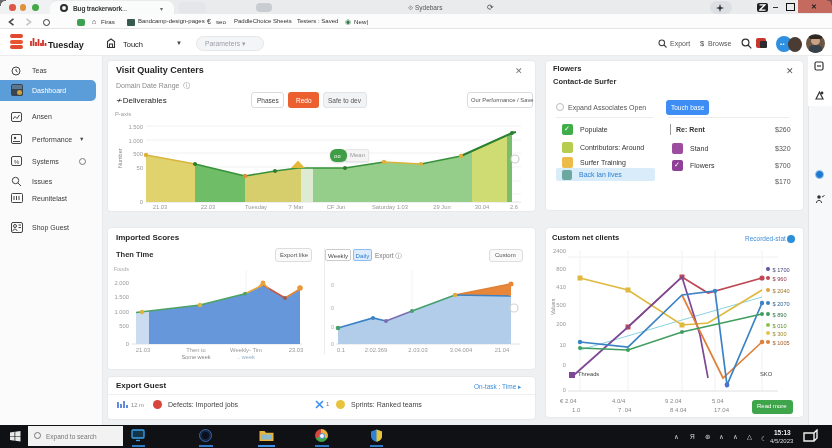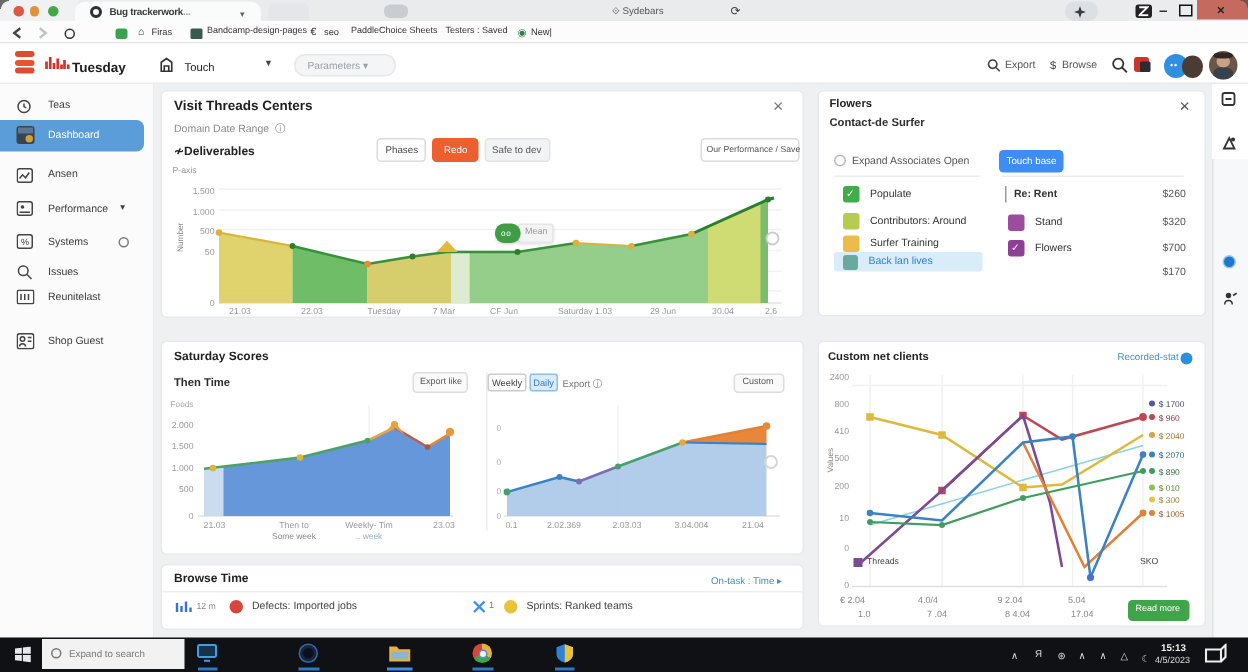--- a/index.html
+++ b/index.html
@@ -165,24 +165,24 @@
     <path d="M2 9 L5.5 2 L9 9 Z" stroke="#333" stroke-width="1.2" fill="none"></path>
     <circle cx="8" cy="3" r="1.4" fill="#333"></circle>
   </svg>
 <div class="abs" style="left:815px;top:170px;width:9px;height:9px;border-radius:50%;background:#1d78d2;border:1.5px solid #9cc6ef;"></div>
 <svg class="abs" style="left:815px;top:194px;" width="10" height="10" viewBox="0 0 10 10">
     <circle cx="4" cy="3" r="1.8" fill="#333"></circle>
     <path d="M1.5 9 C1.5 5.5 6.5 5.5 6.5 9 M7 3 L9.5 1.5" stroke="#333" stroke-width="1" fill="none"></path>
   </svg>
 
 <div class="abs" style="left:107px;top:60px;width:429px;height:152px;background:#fff;border:1px solid #e7e9ea;border-radius:4px;"></div>
-<div class="abs" style="left:116px;top:65px;font-size:9px;font-weight:bold;color:#1f1f1f;">Visit Threads Centers</div>
+<div class="abs" style="left:116px;top:65px;font-size:9px;font-weight:bold;color:#1f1f1f;">Visit Quality Centers</div>
 <div class="abs" style="left:515px;top:66px;font-size:9px;color:#777;">✕</div>
 <div class="abs" style="left:116px;top:80.5px;font-size:7px;color:#8b8b8b;">Domain Date Range &nbsp;ⓘ</div>
-<div class="abs" style="left:116px;top:96px;font-size:8px;font-weight:bold;color:#222;">≁Deliverables</div>
+<div class="abs" style="left:116px;top:96px;font-size:8px;font-weight:normal;color:#222;">≁Deliverables</div>
 <div class="abs" style="left:251px;top:92px;width:33px;height:16px;background:#fff;border:1px solid #d9dbdd;border-radius:3px;"></div>
 <div class="abs" style="left:257px;top:96.5px;font-size:6.5px;color:#444;">Phases</div>
 <div class="abs" style="left:288px;top:92px;width:31px;height:16px;background:#ec5f2e;border-radius:3px;"></div>
 <div class="abs" style="left:296px;top:96.5px;font-size:6.5px;color:#fff;">Redo</div>
 <div class="abs" style="left:323px;top:92px;width:44px;height:16px;background:#f2f3f4;border:1px solid #e2e3e5;border-radius:3px;"></div>
 <div class="abs" style="left:328px;top:96.5px;font-size:6.5px;color:#555;">Safe to dev</div>
 <div class="abs" style="left:467px;top:92px;width:66px;height:16px;background:#fff;border:1px solid #d9dbdd;border-radius:3px;"></div>
 <div class="abs" style="left:471px;top:97px;font-size:5.8px;color:#555;">Our Performance / Save</div>
 <div class="abs" style="left:115px;top:111px;font-size:5.8px;color:#9a9a9a;">P-axis</div>
 
@@ -270,21 +270,21 @@
 <div class="abs" style="left:672px;top:143px;width:11px;height:11px;background:#9c4d9e;border-radius:2px;"></div>
 <div class="abs" style="left:690px;top:145px;font-size:7px;color:#333;">Stand</div>
 <div class="abs" style="left:775px;top:145px;font-size:7px;color:#555;">$320</div>
 <div class="abs" style="left:672px;top:160px;width:11px;height:11px;background:#8e3f96;border-radius:2px;"></div>
 <div class="abs" style="left:674px;top:160.5px;font-size:7px;color:#fff;">✓</div>
 <div class="abs" style="left:690px;top:162px;font-size:7px;color:#333;">Flowers</div>
 <div class="abs" style="left:775px;top:162px;font-size:7px;color:#555;">$700</div>
 <div class="abs" style="left:775px;top:178px;font-size:7px;color:#555;">$170</div>
 
 <div class="abs" style="left:107px;top:227px;width:429px;height:143px;background:#fff;border:1px solid #e7e9ea;border-radius:4px;"></div>
-<div class="abs" style="left:116px;top:233px;font-size:8px;font-weight:bold;color:#1f1f1f;">Saturday Scores</div>
+<div class="abs" style="left:116px;top:233px;font-size:8px;font-weight:bold;color:#1f1f1f;">Imported Scores</div>
 <div class="abs" style="left:116px;top:250px;font-size:7.5px;font-weight:bold;color:#2a2a2a;">Then Time</div>
 <div class="abs" style="left:275px;top:248px;width:37px;height:14px;background:#fafafa;border:1px solid #ddd;border-radius:3px;"></div>
 <div class="abs" style="left:280px;top:251.5px;font-size:6px;color:#555;">Export like</div>
 <div class="abs" style="left:324px;top:248px;width:1px;height:106px;background:#ececec;"></div>
 
 <div class="abs" style="left:325px;top:249px;width:26px;height:12px;border:1px solid #ccc;border-radius:2px;"></div>
 <div class="abs" style="left:328px;top:251.5px;font-size:6.2px;color:#444;">Weekly</div>
 <div class="abs" style="left:353px;top:249px;width:19px;height:12px;background:#dcecfc;border:1px solid #8cbcf0;border-radius:2px;"></div>
 <div class="abs" style="left:355.5px;top:251.5px;font-size:6.2px;color:#2d7dd2;">Daily</div>
 <div class="abs" style="left:375px;top:251.5px;font-size:6.4px;color:#777;">Export ⓘ</div>
@@ -343,21 +343,21 @@
     <circle cx="181" cy="22" r="2.5" fill="#e8873a"></circle>
   <circle cx="184" cy="46" r="4" stroke="#d5d5d5" fill="none" stroke-width="1.2"></circle>
   <text x="11" y="90" font-size="5.8" fill="#999" text-anchor="middle">0.1</text>
   <text x="46" y="90" font-size="5.8" fill="#999" text-anchor="middle">2.02.369</text>
   <text x="88" y="90" font-size="5.8" fill="#999" text-anchor="middle">2.03.03</text>
   <text x="131" y="90" font-size="5.8" fill="#999" text-anchor="middle">3.04.004</text>
   <text x="172" y="90" font-size="5.8" fill="#999" text-anchor="middle">21.04</text>
 </svg>
 
 <div class="abs" style="left:107px;top:376px;width:429px;height:44px;background:#fff;border:1px solid #e7e9ea;border-radius:4px;"></div>
-<div class="abs" style="left:116px;top:381px;font-size:8px;font-weight:bold;color:#1f1f1f;">Browse Time</div>
+<div class="abs" style="left:116px;top:381px;font-size:8px;font-weight:bold;color:#1f1f1f;">Export Guest</div>
 <div class="abs" style="left:474px;top:382.5px;font-size:6.5px;color:#3f8fd9;">On-task : Time ▸</div>
 <div class="abs" style="left:108px;top:394px;width:427px;height:1px;background:#efefef;"></div>
 <svg class="abs" style="left:116px;top:400px;" width="12" height="10" viewBox="0 0 12 10">
     <path d="M2 8 L2 2 M5 8 L5 4 M8 8 L8 1 M11 8 L11 5" stroke="#3d6fd6" stroke-width="1.6"></path>
   </svg>
 <div class="abs" style="left:131px;top:401.5px;font-size:5.8px;color:#888;">12 m</div>
 <div class="abs" style="left:153px;top:400px;width:9px;height:9px;border-radius:50%;background:#d8453c;"></div>
 <div class="abs" style="left:168px;top:401px;font-size:7px;color:#444;">Defects: Imported jobs</div>
 <svg class="abs" style="left:315px;top:400px;" width="9" height="9" viewBox="0 0 9 9">
     <path d="M1 1 L8 8 M8 1 L1 8" stroke="#3d8df5" stroke-width="1.6"></path>

